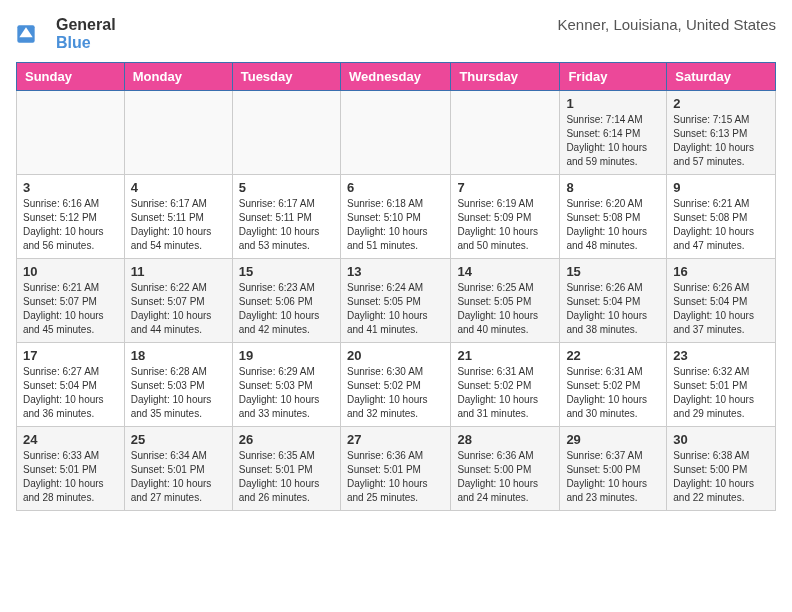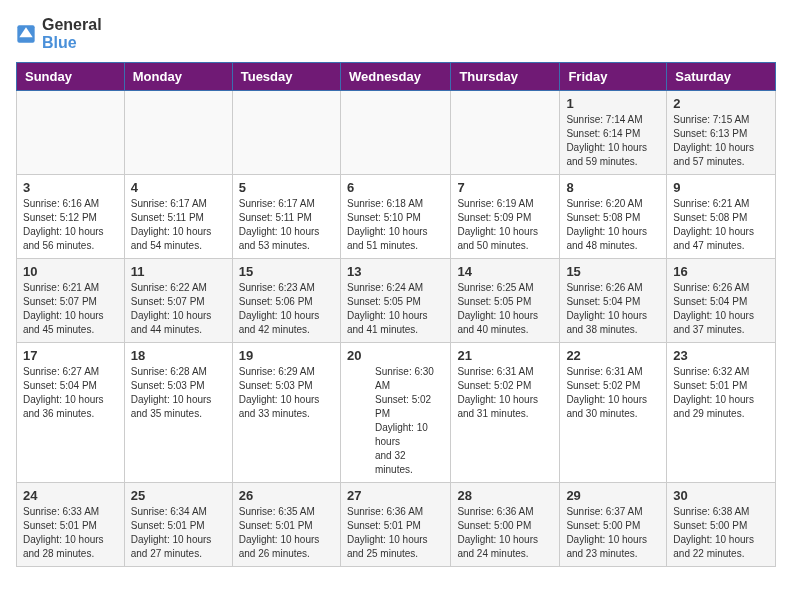--- a/index.html
+++ b/index.html
@@ -12,21 +12,21 @@
     }
     .header {
       display: flex;
       justify-content: space-between;
       align-items: flex-start;
       margin-bottom: 10px;
     }
     .logo {
       display: flex;
       align-items: center;
-      gap: 6px;
+      gap: 20px;
     }
     .logo-text-general {
       font-size: 16px;
       font-weight: bold;
       color: #333;
     }
     .logo-text-blue {
       font-size: 16px;
       font-weight: bold;
       color: #4a90d9;
@@ -46,21 +46,21 @@
     .location-title {
       font-size: 15px;
       color: #555;
     }
     .calendar {
       width: 100%;
       border-collapse: collapse;
       border: 1px solid #ccc;
     }
     .calendar th {
-      background-color: #701a75;
+      background-color: #ec4899;
       color: #fff;
       font-size: 13px;
       font-weight: bold;
       padding: 6px 8px;
       text-align: left;
       border: 1px solid #3a6faf;
     }
     .calendar td {
       vertical-align: top;
       border: 1px solid #ccc;
@@ -100,20 +100,21 @@
     <svg class="logo-icon" viewBox="0 0 30 30">
       <rect x="2" y="2" width="26" height="26" rx="3" fill="#4a90d9"></rect>
       <polygon points="15,5 25,20 5,20" fill="white"></polygon>
     </svg>
     <div>
       <span class="logo-text-general">General</span><br>
       <span class="logo-text-blue">Blue</span>
     </div>
   </div>
   <div class="title-block">
+    <div class="location-title">Kenner, Louisiana, United States</div>
   </div>
 </div>
 
 <table class="calendar">
   <thead>
     <tr>
     <th>Sunday</th>
         <th>Monday</th>
         <th>Tuesday</th>
         <th>Wednesday</th>
@@ -263,21 +264,21 @@
         </td>
         <td>
           <span class="day-num">19</span>
           <div class="day-info" style="white-space: pre-line;">Sunrise: 6:29 AM
 Sunset: 5:03 PM
 Daylight: 10 hours
 and 33 minutes.</div>
         </td>
         <td>
           <span class="day-num">20</span>
-          <div class="day-info" style="white-space: pre-line; margin-left: 28px;">Sunrise: 6:30 AM
+          <div class="day-info" style="white-space: pre-line;">Sunrise: 6:30 AM
 Sunset: 5:02 PM
 Daylight: 10 hours
 and 32 minutes.</div>
         </td>
         <td>
           <span class="day-num">21</span>
           <div class="day-info" style="white-space: pre-line;">Sunrise: 6:31 AM
 Sunset: 5:02 PM
 Daylight: 10 hours
 and 31 minutes.</div>

